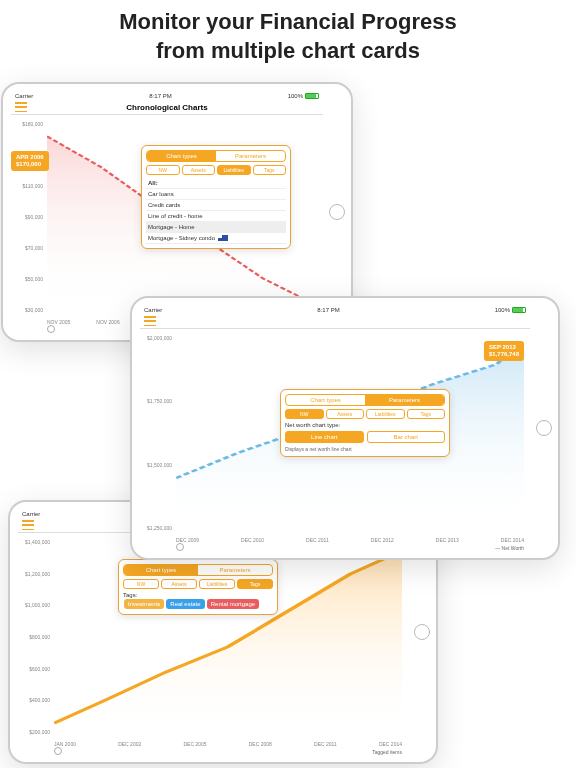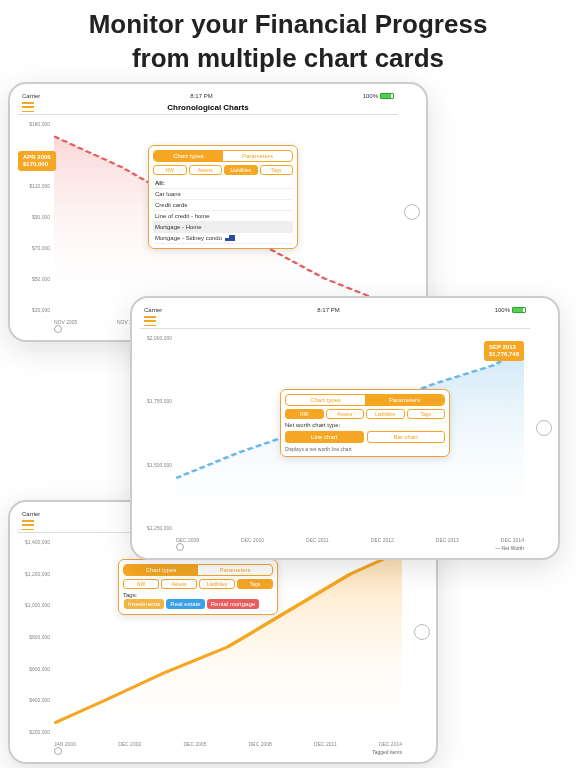--- a/index.html
+++ b/index.html
@@ -6,21 +6,21 @@
 body {
   font-family: -apple-system, "Helvetica Neue", Arial, sans-serif;
   background: #fff;
   width: 576px;
   height: 768px;
   position: relative;
   overflow: hidden;
 }
 .headline {
   text-align: center;
-  font-size: 26px;
+  font-size: 22px;
   font-weight: 600;
   color: #222;
   padding: 8px 0 2px;
   line-height: 1.3;
 }
 .ipad {
   position: absolute;
   background: #fff;
   border: 2px solid #ccc;
   border-radius: 18px;
@@ -198,21 +198,21 @@
   padding:2px;
   color:#f5a623;
   font-size:6px;
 }
 .btn-row > div.active{ background:#f5a623; color:#fff; }
 .refresh-dot {
   position:absolute; left:36px; bottom:0;
   width:8px; height:8px; border:0.5px solid #aaa; border-radius:50%;
 }
 
-#ipad1 { left: 8px; top: 82px; width: 420px; height: 260px; z-index:1; }
+#ipad1 { left: 1px; top: 82px; width: 352px; height: 260px; z-index:1; }
 #ipad2 { left: 130px; top: 296px; width: 430px; height: 264px; z-index:2; }
 #ipad3 { left: 8px;  top: 500px; width: 430px; height: 264px; z-index:0; }
 </style>
 </head>
 <body>
 
 <div class="headline">
   <div>Monitor your Financial Progress</div>
   <div>from multiple chart cards</div>
 </div>

